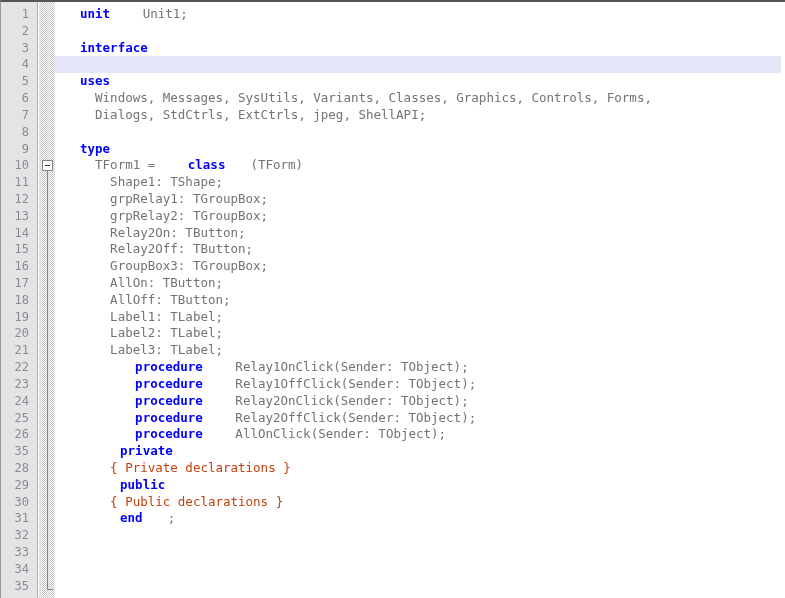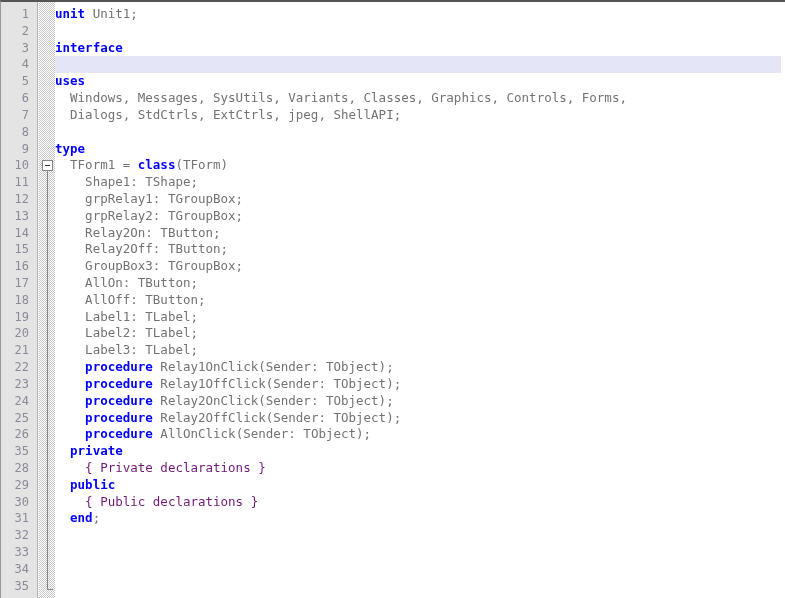--- a/index.html
+++ b/index.html
@@ -114,36 +114,36 @@
   }
   .code-line {
     height: 16.82px;
     line-height: 16.82px;
     white-space: pre;
     color: #000000;
     font-size: 12.5px;
     font-family: "DejaVu Sans Mono", "Liberation Mono", monospace;
     position: relative;
   }
-  .code-line .txt { position: relative; z-index: 2; }
+  .code-line .txt { position: relative; z-index: 2; margin-left: 25px; }
 
   
   .code-line.current::before {
     content: "";
     position: absolute;
     left: -16px;
     width: 742px;
     top: 0;
     bottom: 0;
     background: #e5e5f8;
     z-index: 1;
   }
 
   .kw   { color: #0000ff; font-weight: bold; }
-  .cmt  { color: #701a75; }
+  .cmt  { color: #c2410c; }
   .plain{ color: #737373; }
 </style>
 </head>
 <body>
 
 <div id="editor-root">
 
   <div id="gutter">
     <div id="gutter-numbers">
         <div class="lineno">1</div>

